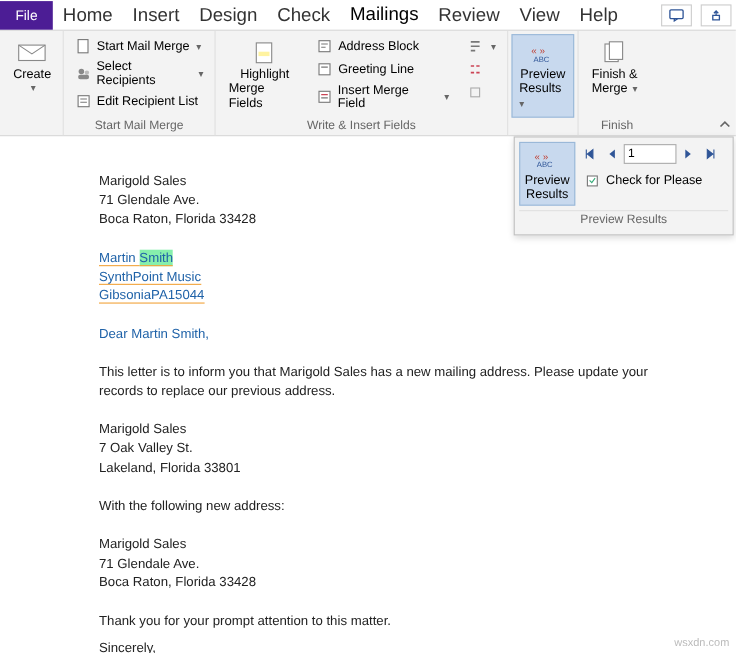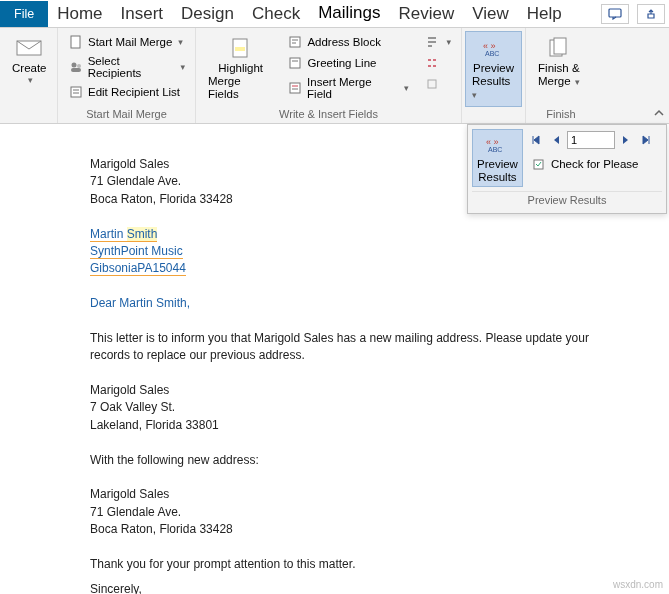--- a/index.html
+++ b/index.html
@@ -1,18 +1,18 @@
 <!DOCTYPE html>
 <html><head>
 <meta charset="utf-8">
 <style>
 * { box-sizing: border-box; margin: 0; padding: 0; font-family: "Segoe UI", Arial, sans-serif; }
 body { background: #fff; width: 669px; height: 594px; overflow: hidden; font-size: 12px; }
 .tabbar { display: flex; align-items: center; height: 28px; border-bottom: 1px solid #d0d0d0; background: #fff; }
-.file-tab { background: #0369a1; color: #fff; padding: 6px 14px; font-size: 12.5px; cursor: pointer; }
+.file-tab { background: #4c1d95; color: #fff; padding: 6px 14px; font-size: 12.5px; cursor: pointer; }
 .tab { padding: 6px 9px; font-size: 17px; color: #333; cursor: pointer; }
 .tab.active { border-bottom: 2.5px solid #2f5597; color: #000; font-weight:400;text-align:center; }
 .right-tools { margin-left: auto; display: flex; }
 .tool-btn { border: 1px solid #ccc; width: 28px; height: 20px; margin: 3px 4px; display:flex; align-items:center; justify-content:center; cursor:pointer; background:#fff; }
 .ribbon { display: flex; background: #f3f3f3; border-bottom: 1px solid #d0d0d0; height: 96px; position:relative; }
 .group { border-right: 1px solid #e0e0e0; padding: 4px 6px 0 6px; display:flex; flex-direction:column; }
 .group-body { display:flex; flex:1; }
 .group-label { text-align:center; font-size:11px; color:#666; padding:2px 0 3px; }
 .big-btn { display:flex; flex-direction:column; align-items:center; padding:4px 6px; cursor:pointer; font-size:11.5px; line-height:1.15; }
 .big-btn .ico { width:28px; height:24px; display:flex; align-items:center; justify-content:center; margin-bottom:2px; }
@@ -25,21 +25,21 @@
 .popup { position:absolute; right:2px; top:124px; width:200px; background:#f3f3f3; border:1px solid #c0c0c0; box-shadow:0 2px 6px rgba(0,0,0,0.15); padding:4px; z-index:10; }
 .popup-top { display:flex; align-items:flex-start; gap:4px; }
 .nav-cluster { display:flex; align-items:center; gap:2px; padding:2px 0 4px; }
 .nav-btn { width:18px; height:18px; display:flex; align-items:center; justify-content:center; cursor:pointer; color:#2f5597; }
 .nav-input { width:48px; height:18px; border:1px solid #aaa; font-size:11px; padding:0 3px; }
 .popup .mini { padding:3px 4px; }
 .popup .group-label { border-top:1px solid #e0e0e0; margin-top:4px; }
 .doc { position:absolute; left:0; top:124px; right:0; bottom:0; background:#fff; overflow:hidden; }
 .page { margin:14px 20px 0 36px; padding:18px 48px 10px 54px; font-size:12px; color:#222; line-height:1.45; }
 .field { color:#1f62a8; border-bottom:1px solid #f2a33a; }
-.highlight { background:#fef9c3; }
+.highlight { background:#86efac; }
 .greeting { color:#1f62a8; }
 .watermark { position:absolute; right:6px; bottom:4px; font-size:10px; color:#bbb; }
 svg { display:block; }
 </style>
 </head>
 <body>
 
 <div class="tabbar">
   <div class="file-tab">File</div>
   <div class="tab">Home</div>

